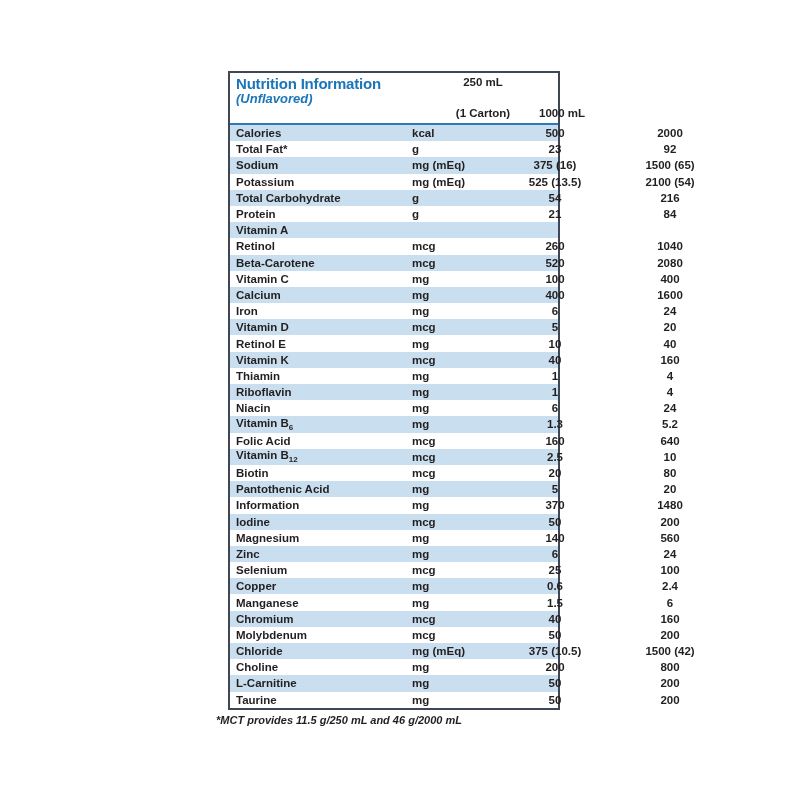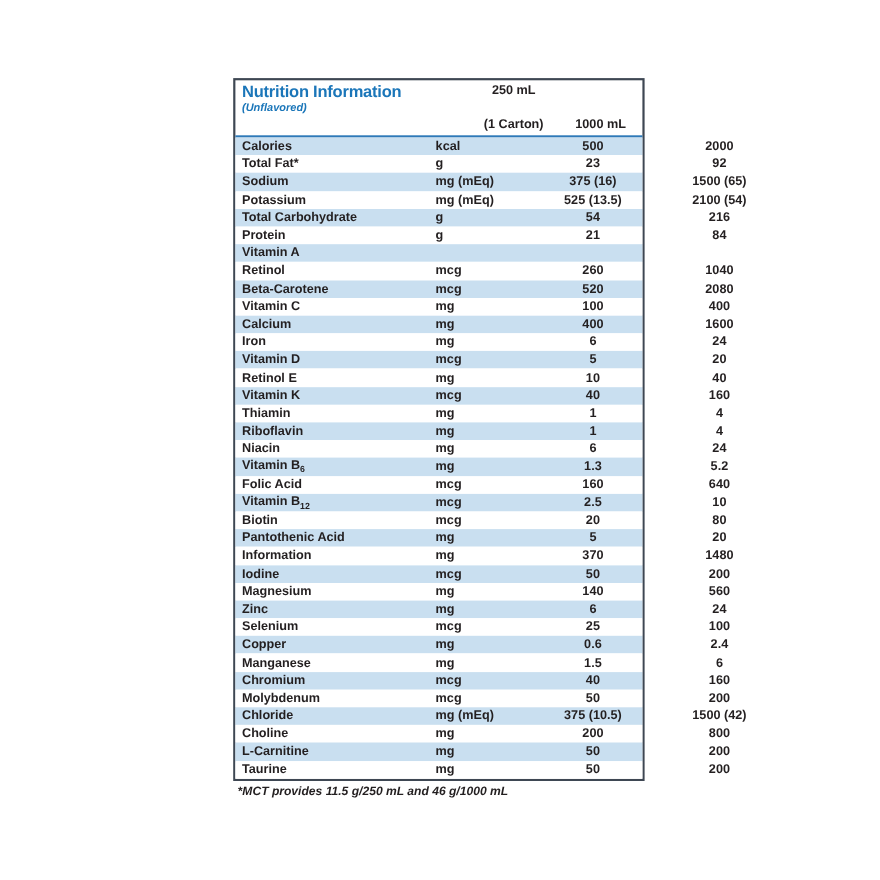--- a/index.html
+++ b/index.html
@@ -1,32 +1,32 @@
 <!DOCTYPE html>
 <html><head>
 <meta charset="utf-8">
 <style>
   * { margin:0; padding:0; box-sizing:border-box; }
   html,body { width:800px; height:800px; background:#ffffff; font-family:"Liberation Sans", sans-serif; }
   body { position:relative; }
 
   .table-wrap {
-    position:absolute; left:212px; top:71px; width:374px;
+    position:absolute; left:228px; top:71px; width:332px;
     border:2px solid #3e4753; background:#ffffff;
   }
 
   
   .tbl-header {
     display:grid; grid-template-columns:146px 66px 82px 76px;
     border-bottom:2px solid #2e79b8;
     padding:3px 0 2px 0;
   }
   .title-block { grid-column:1 / span 2; padding-left:6px; }
   .tbl-title { color:#1b76b9; font-weight:bold; font-size:15px; line-height:16px; letter-spacing:-0.2px; }
-  .tbl-subtitle { color:#1b76b9; font-weight:bold; font-style:italic; font-size:10px; line-height:14px; }
+  .tbl-subtitle { color:#1b76b9; font-weight:bold; font-style:italic; font-size:13px; line-height:14px; }
   .col-head { color:#231f20; font-weight:600; font-size:11.5px; text-align:center; display:flex; flex-direction:column; justify-content:flex-end; line-height:13px; padding-bottom:1px;gap:18px; }
 
   
   .tbl-body { width:100%; }
   .tbl-row {
     display:grid; grid-template-columns:146px 66px 82px 76px;
     height:16.2px; align-items:center;
     font-size:11.5px; font-weight:bold; color:#231f20;
     background:#ffffff;
     gap:36px;
@@ -277,13 +277,13 @@
       <div class="tbl-row">
     <div class="cell-name">Taurine</div>
     <div class="cell-unit">mg</div>
     <div class="cell-val">50</div>
     <div class="cell-val">200</div>
   </div>
     </div>
 
 </div>
 
-<div class="footnote">*MCT provides 11.5 g/250 mL and 46 g/1000 mL</div>
+<div class="footnote">*MCT provides 11.5 g/250 mL and 46 g/2000 mL</div>
 
 </body></html>

